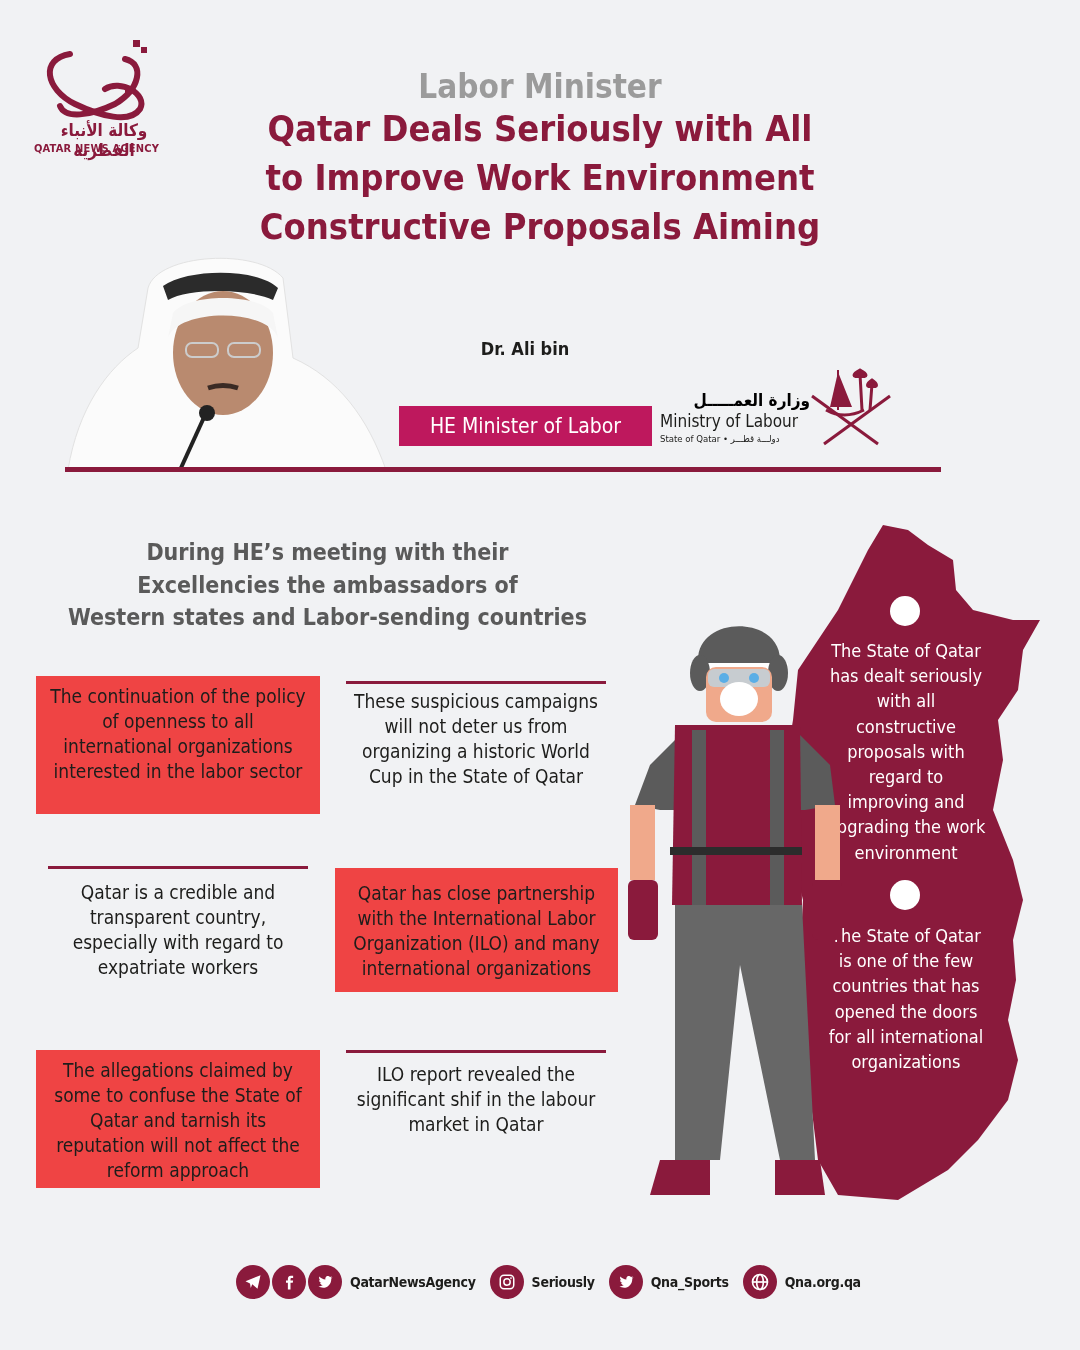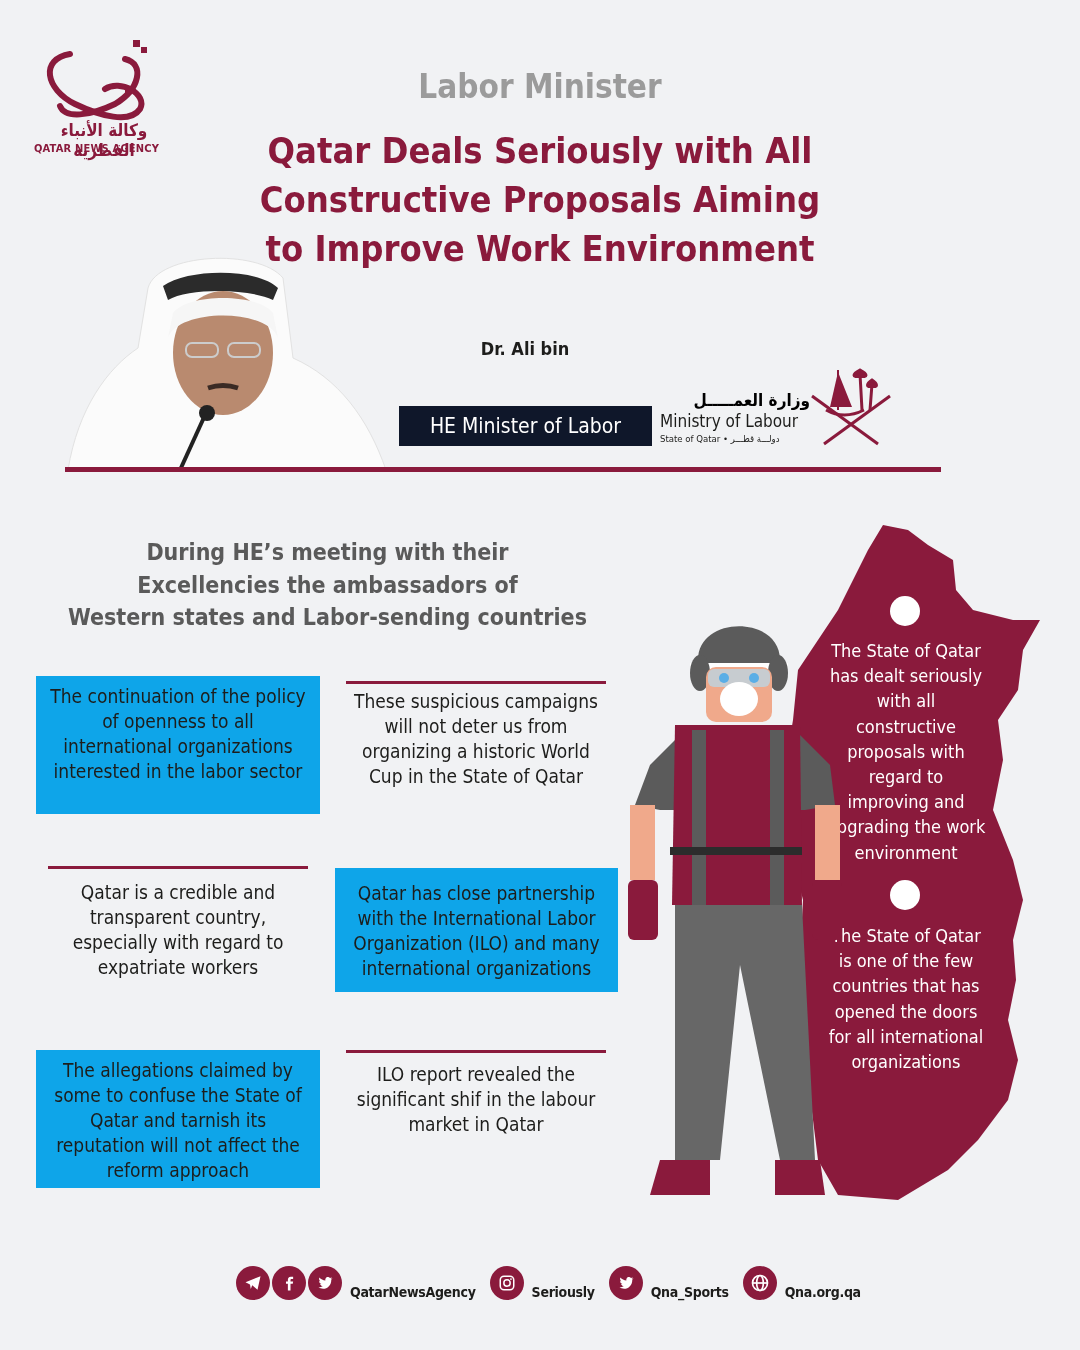--- a/index.html
+++ b/index.html
@@ -4,65 +4,65 @@
 <style>
   html,body{margin:0;padding:0;}
   body{width:1080px;height:1350px;background:#f1f2f4;position:relative;overflow:hidden;font-family:"DejaVu Sans Condensed","DejaVu Sans",sans-serif;color:#1d1d1b;}
   .abs{position:absolute;}
   
   .qna-logo{left:30px;top:34px;width:150px;height:130px;}
   .qna-ar{left:34px;top:120px;width:140px;text-align:center;font-size:17px;font-weight:bold;color:#8a1a3c;}
   .qna-en{left:34px;top:142px;width:140px;font-size:11px;font-weight:bold;color:#8a1a3c;letter-spacing:0.2px;}
   
   .kicker{left:0;top:52px;width:1080px;text-align:center;font-size:33px;font-weight:bold;color:#9b9b9b;margin-top:15px;}
-  .title{left:200px;top:126px;width:680px;text-align:center;font-size:36px;line-height:49px;font-weight:bold;color:#8a1a3c;}
+  .title{left:200px;top:104px;width:680px;text-align:center;font-size:36px;line-height:49px;font-weight:bold;color:#8a1a3c;}
   
   .portrait{left:68px;top:248px;width:318px;height:222px;}
   .name{left:420px;top:334px;width:210px;text-align:center;font-size:18px;line-height:30px;font-weight:bold;color:#1d1d1b;}
-  .role{left:399px;top:406px;width:253px;height:40px;background:#0f172a;color:#fff;font-size:21px;line-height:40px;text-align:center;}
+  .role{left:399px;top:406px;width:253px;height:40px;background:#be185d;color:#fff;font-size:21px;line-height:40px;text-align:center;}
   .mol{left:660px;top:390px;width:150px;}
   .mol-ar{font-size:17px;font-weight:bold;color:#000000;text-align:right;}
   .mol-en{font-size:17px;color:#1d1d1b;margin-top:1px;}
   .mol-sub{font-size:9.5px;color:#1d1d1b;margin-top:2px;}
   .emblem{left:808px;top:362px;width:86px;height:86px;}
   .divider{left:65px;top:467px;width:876px;height:5px;background:#8a1a3c;}
   
   .subtitle{left:40px;top:536px;width:575px;text-align:center;font-size:23px;line-height:32.5px;font-weight:bold;color:#5a5a5a;}
   
   .card{position:absolute;text-align:center;font-size:19px;line-height:25px;color:#1d1d1b;box-sizing:border-box;}
-  .card.boxed{background:#0ea5e9;}
+  .card.boxed{background:#ef4444;}
   .card .bar{position:absolute;left:0;top:0;width:100%;height:3px;background:#8a1a3c;}
   
   .map{left:778px;top:520px;width:270px;height:680px;}
   .dot{position:absolute;width:30px;height:30px;border-radius:50%;background:#fff;}
   .maptext{position:absolute;text-align:center;color:#fff;font-size:18px;line-height:25.2px;}
   .worker{left:620px;top:605px;width:230px;height:600px;}
   
-  .footer{left:236px;top:1264px;height:36px;display:flex;align-items:flex-end;}
+  .footer{left:236px;top:1264px;height:36px;display:flex;align-items:center;}
   .sicon{width:34px;height:34px;border-radius:50%;background:#8a1a3c;display:flex;align-items:center;justify-content:center;margin-right:2px;}
   .slabel{font-size:14px;font-weight:bold;color:#1d1d1b;margin:0 14px 0 6px;letter-spacing:-0.3px;}
 </style>
 </head>
 <body>
 
 <svg class="abs qna-logo" viewBox="0 0 150 130">
   <path d="M40 20 C10 25 15 55 45 70 C70 82 100 90 110 75 C118 60 90 45 75 55" fill="none" stroke="#8a1a3c" stroke-width="6" stroke-linecap="round"></path>
   <path d="M95 25 C115 30 110 55 85 70 C60 82 35 85 30 72" fill="none" stroke="#8a1a3c" stroke-width="6" stroke-linecap="round"></path>
   <rect x="103" y="6" width="7" height="7" fill="#8a1a3c"></rect>
     <rect x="111" y="13" width="6" height="6" fill="#8a1a3c"></rect>
   <rect x="95" y="52" width="7" height="7" fill="#8a1a3c"></rect>
 </svg>
 <div class="abs qna-ar">وكالة الأنباء القطرية</div>
 <div class="abs qna-en">QATAR NEWS AGENCY</div>
 
 <div class="abs kicker">Labor Minister</div>
 <div class="abs title">
   <div>Qatar Deals Seriously with All</div>
+  <div>to Improve Work Environment</div>
   <div>Constructive Proposals Aiming</div>
-  <div>to Improve Work Environment</div>
 </div>
 
 <svg class="abs portrait" viewBox="0 0 318 222">
   <path d="M0 222 C10 160 40 120 70 100 L80 40 C90 5 190 0 215 30 L225 110 C270 130 300 170 318 222 Z" fill="#fbfbfb" stroke="#e2e2e2"></path>
   <path d="M95 38 C120 20 190 20 210 40 L205 52 C180 40 120 40 100 52 Z" fill="#2b2b2b"></path>
   <ellipse cx="155" cy="105" rx="50" ry="62" fill="#b98a6f"></ellipse>
   <path d="M100 90 C110 60 200 60 210 90 L205 65 C190 45 120 45 105 65 Z" fill="#f6f6f6"></path>
   <rect x="118" y="95" width="32" height="14" rx="6" fill="none" stroke="#ccc" stroke-width="2"></rect>
   <rect x="160" y="95" width="32" height="14" rx="6" fill="none" stroke="#ccc" stroke-width="2"></rect>
   <path d="M140 140 Q155 135 170 140" stroke="#3a2a24" stroke-width="5" fill="none"></path>

